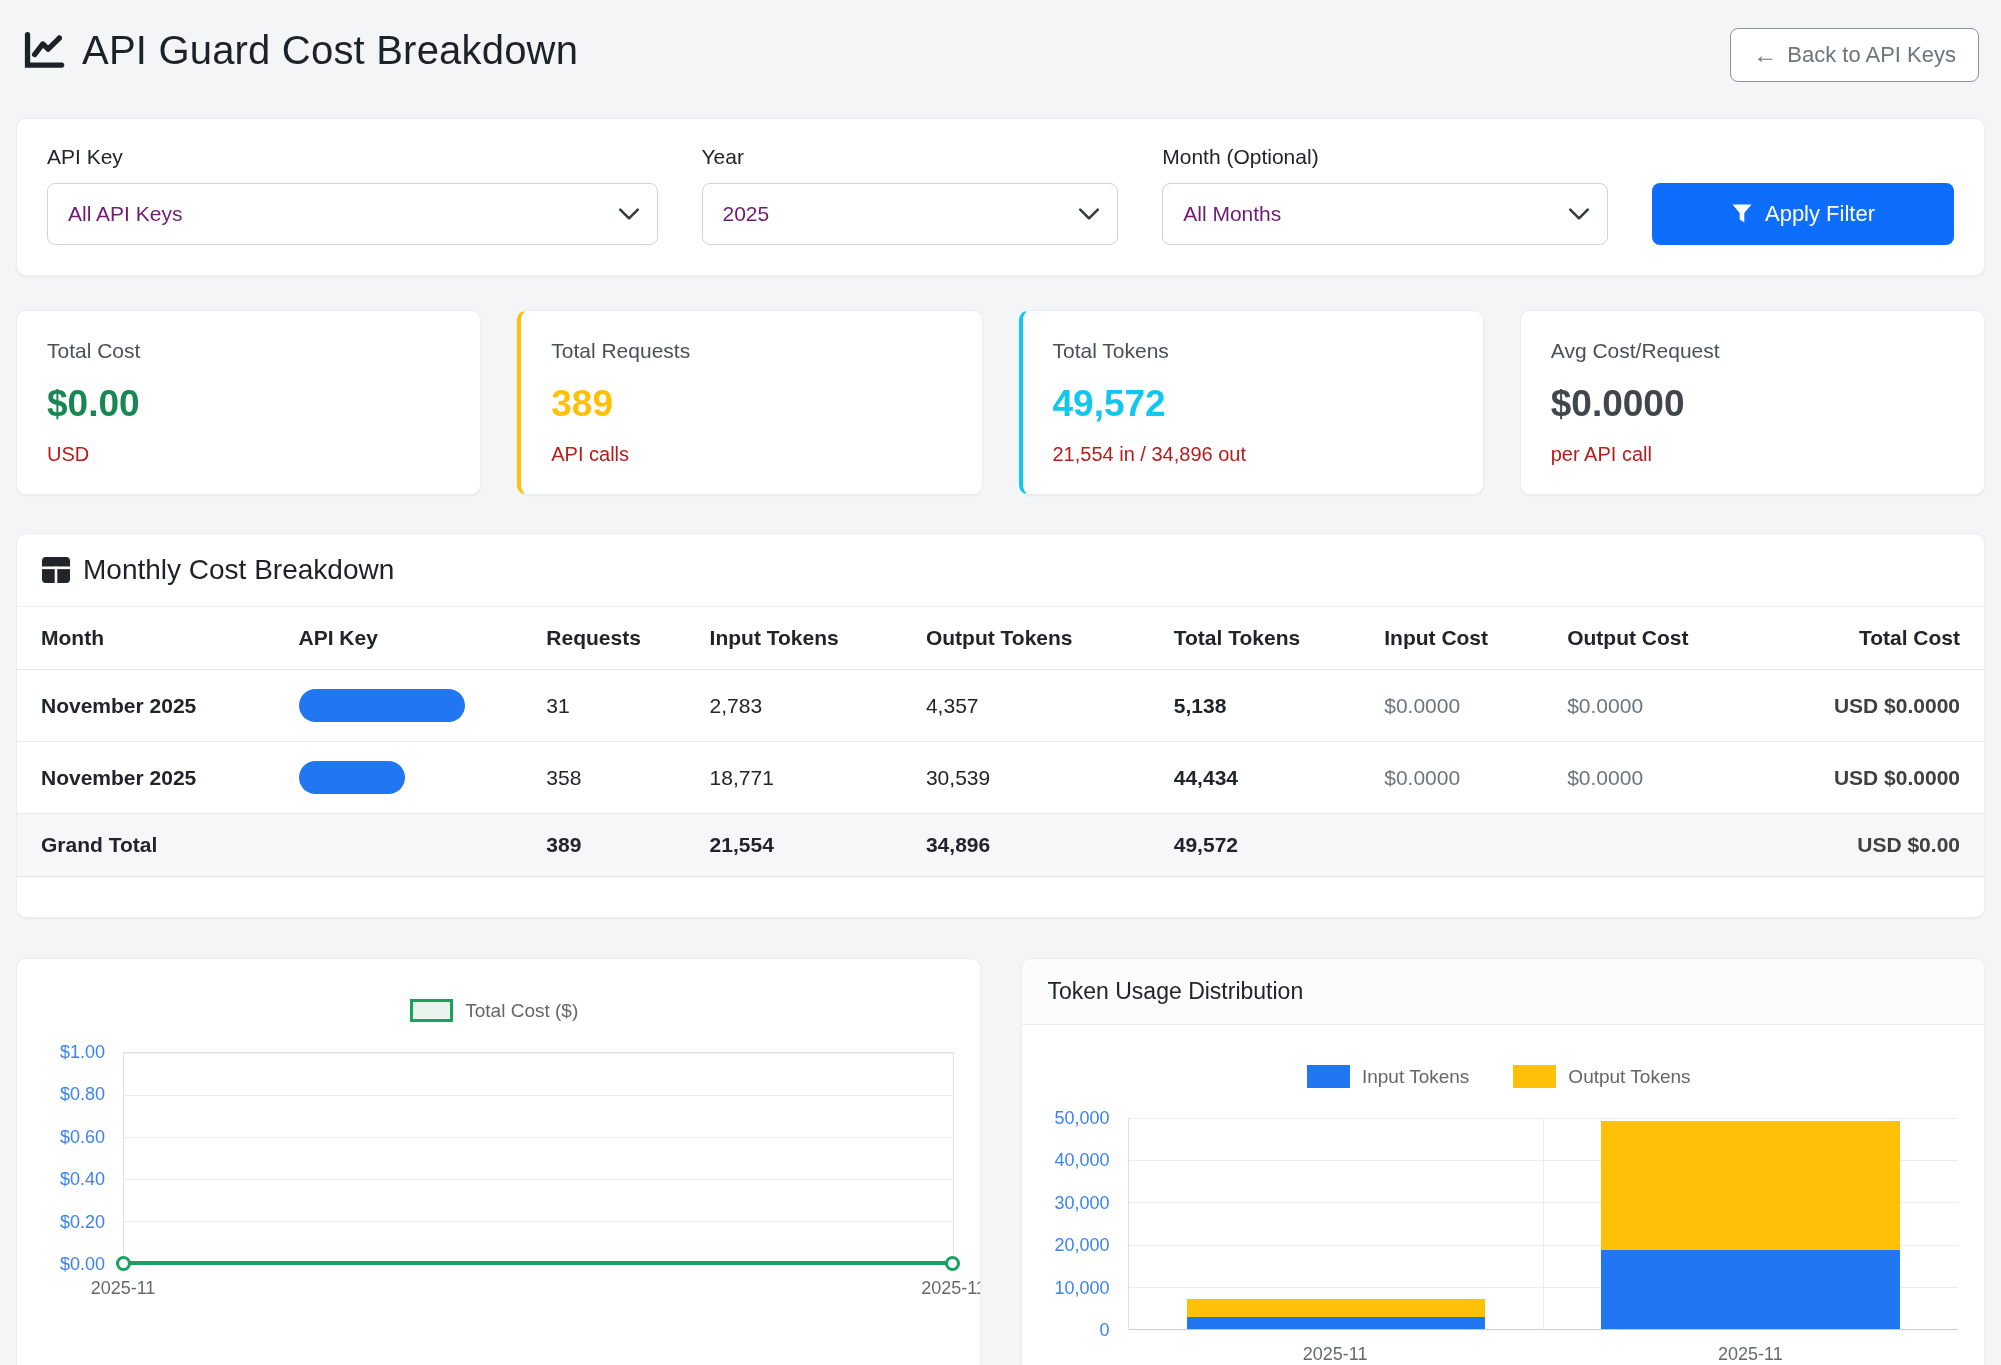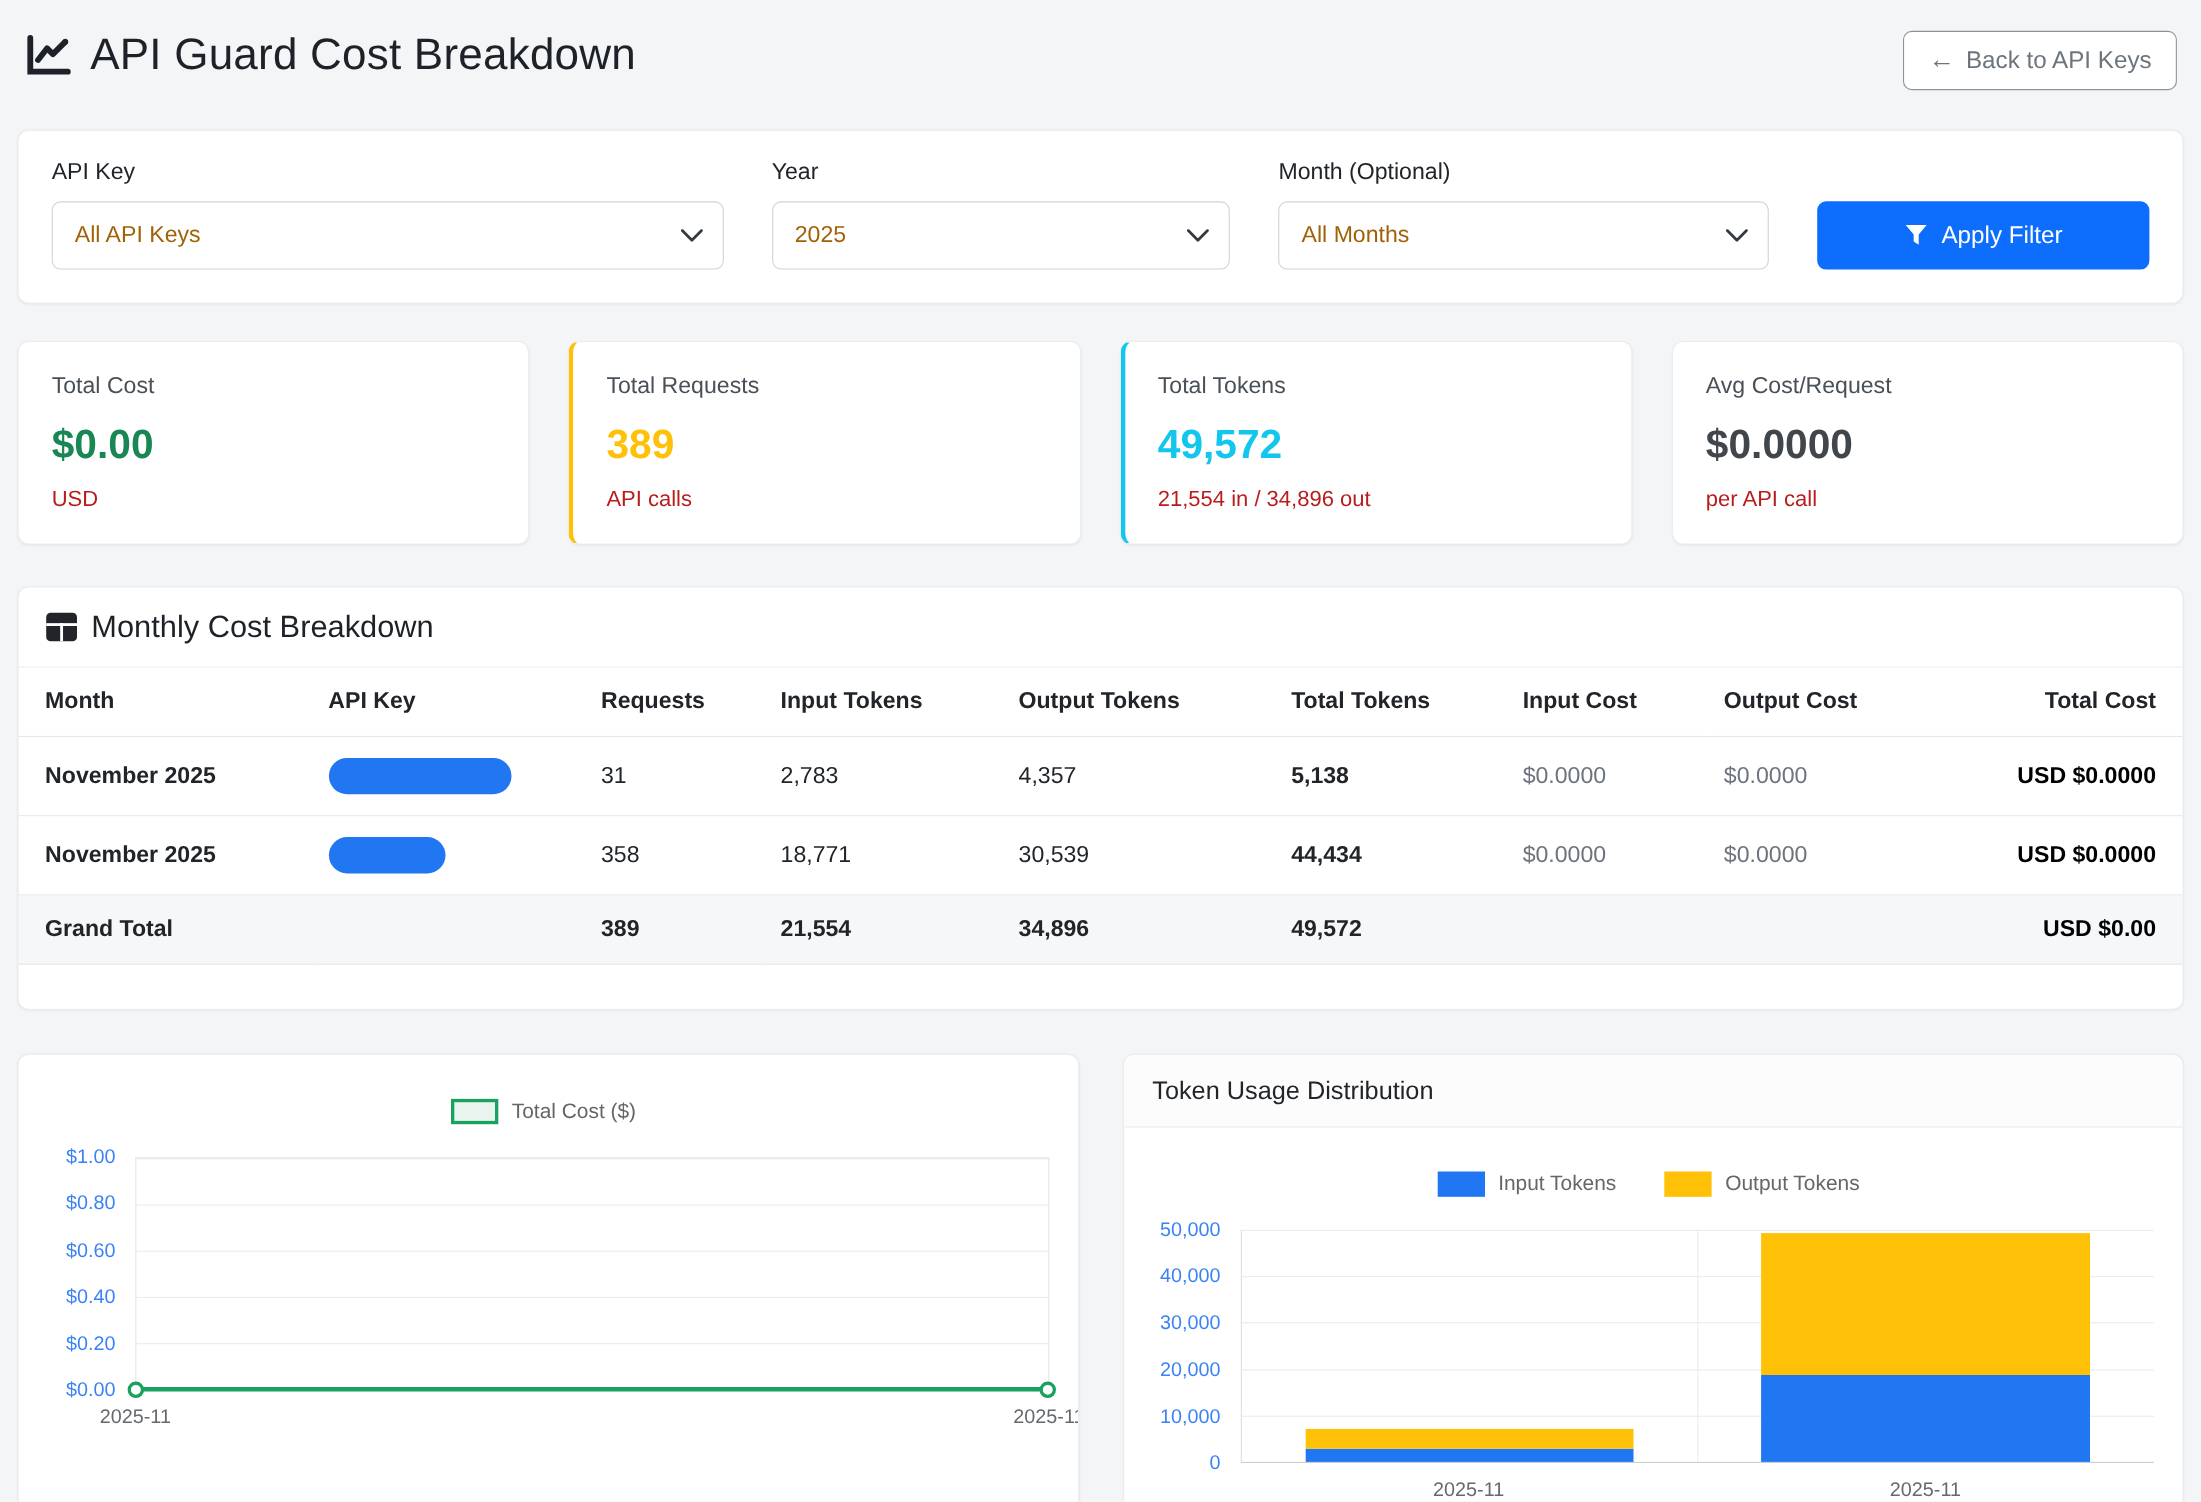--- a/index.html
+++ b/index.html
@@ -30,21 +30,21 @@
   }
   .filter-card { margin-top:30px; padding:26px 30px 30px 30px; display:flex; gap:44px; align-items:flex-end; }
   .filter-field { display:flex; flex-direction:column; }
   .filter-field label { font-size:21px; margin-bottom:14px; color:#212529; }
   .f-apikey { flex:6.3; }
   .f-year { flex:4.3; }
   .f-month { flex:4.6; }
   .select {
     position:relative; height:62px; border:1px solid #ced4da; border-radius:8px;
     display:flex; align-items:center; padding:0 52px 0 20px;
-    font-size:21px; color:#a16207; background:#fff; cursor:pointer;
+    font-size:21px; color:#701a75; background:#fff; cursor:pointer;
   }
   .select .chev { position:absolute; right:18px; top:50%; transform:translateY(-50%); }
   .apply-btn {
     width:302px; height:62px; flex:0 0 auto;
     border:none; border-radius:8px; color:#fff; font-size:22px;
     display:flex; align-items:center; justify-content:center; gap:12px;
     cursor:pointer; font-family:inherit;
   }
 
   
@@ -67,21 +67,21 @@
   .col-key { width:12.6%; }
   .col-req { width:8.3%; }
   .col-intok { width:11.0%; }
   .col-outtok { width:12.6%; }
   .col-tottok { width:10.7%; }
   .col-incost { width:9.3%; }
   .col-outcost { width:10.0%; }
   .col-totcost { width:11.9%; text-align:right; padding-right:24px; }
   td.b, th.b { font-weight:700; }
   td.muted { color:#6c757d; }
-  td.cost-green { color:#000000; font-weight:700; }
+  td.cost-green { color:#404040; font-weight:700; }
   .pill { display:inline-block; height:33px; border-radius:17px; vertical-align:middle; }
   .pill-lg { width:166px; }
   .pill-sm { width:106px; }
   tfoot td { background:#f6f7f8; border-top:1px solid #e3e6e9; border-bottom:1px solid #e3e6e9; font-weight:700; }
 
   
   .charts { margin-top:40px; display:grid; grid-template-columns:1fr 1fr; gap:40px; }
   .chart-panel { overflow:hidden; }
   .chart-head { padding:19px 26px; font-size:23px; color:#212529; border-bottom:1px solid #e9ecef; background:#fcfcfd; }
   .chart-body { padding:26px 26px 34px 18px; }

